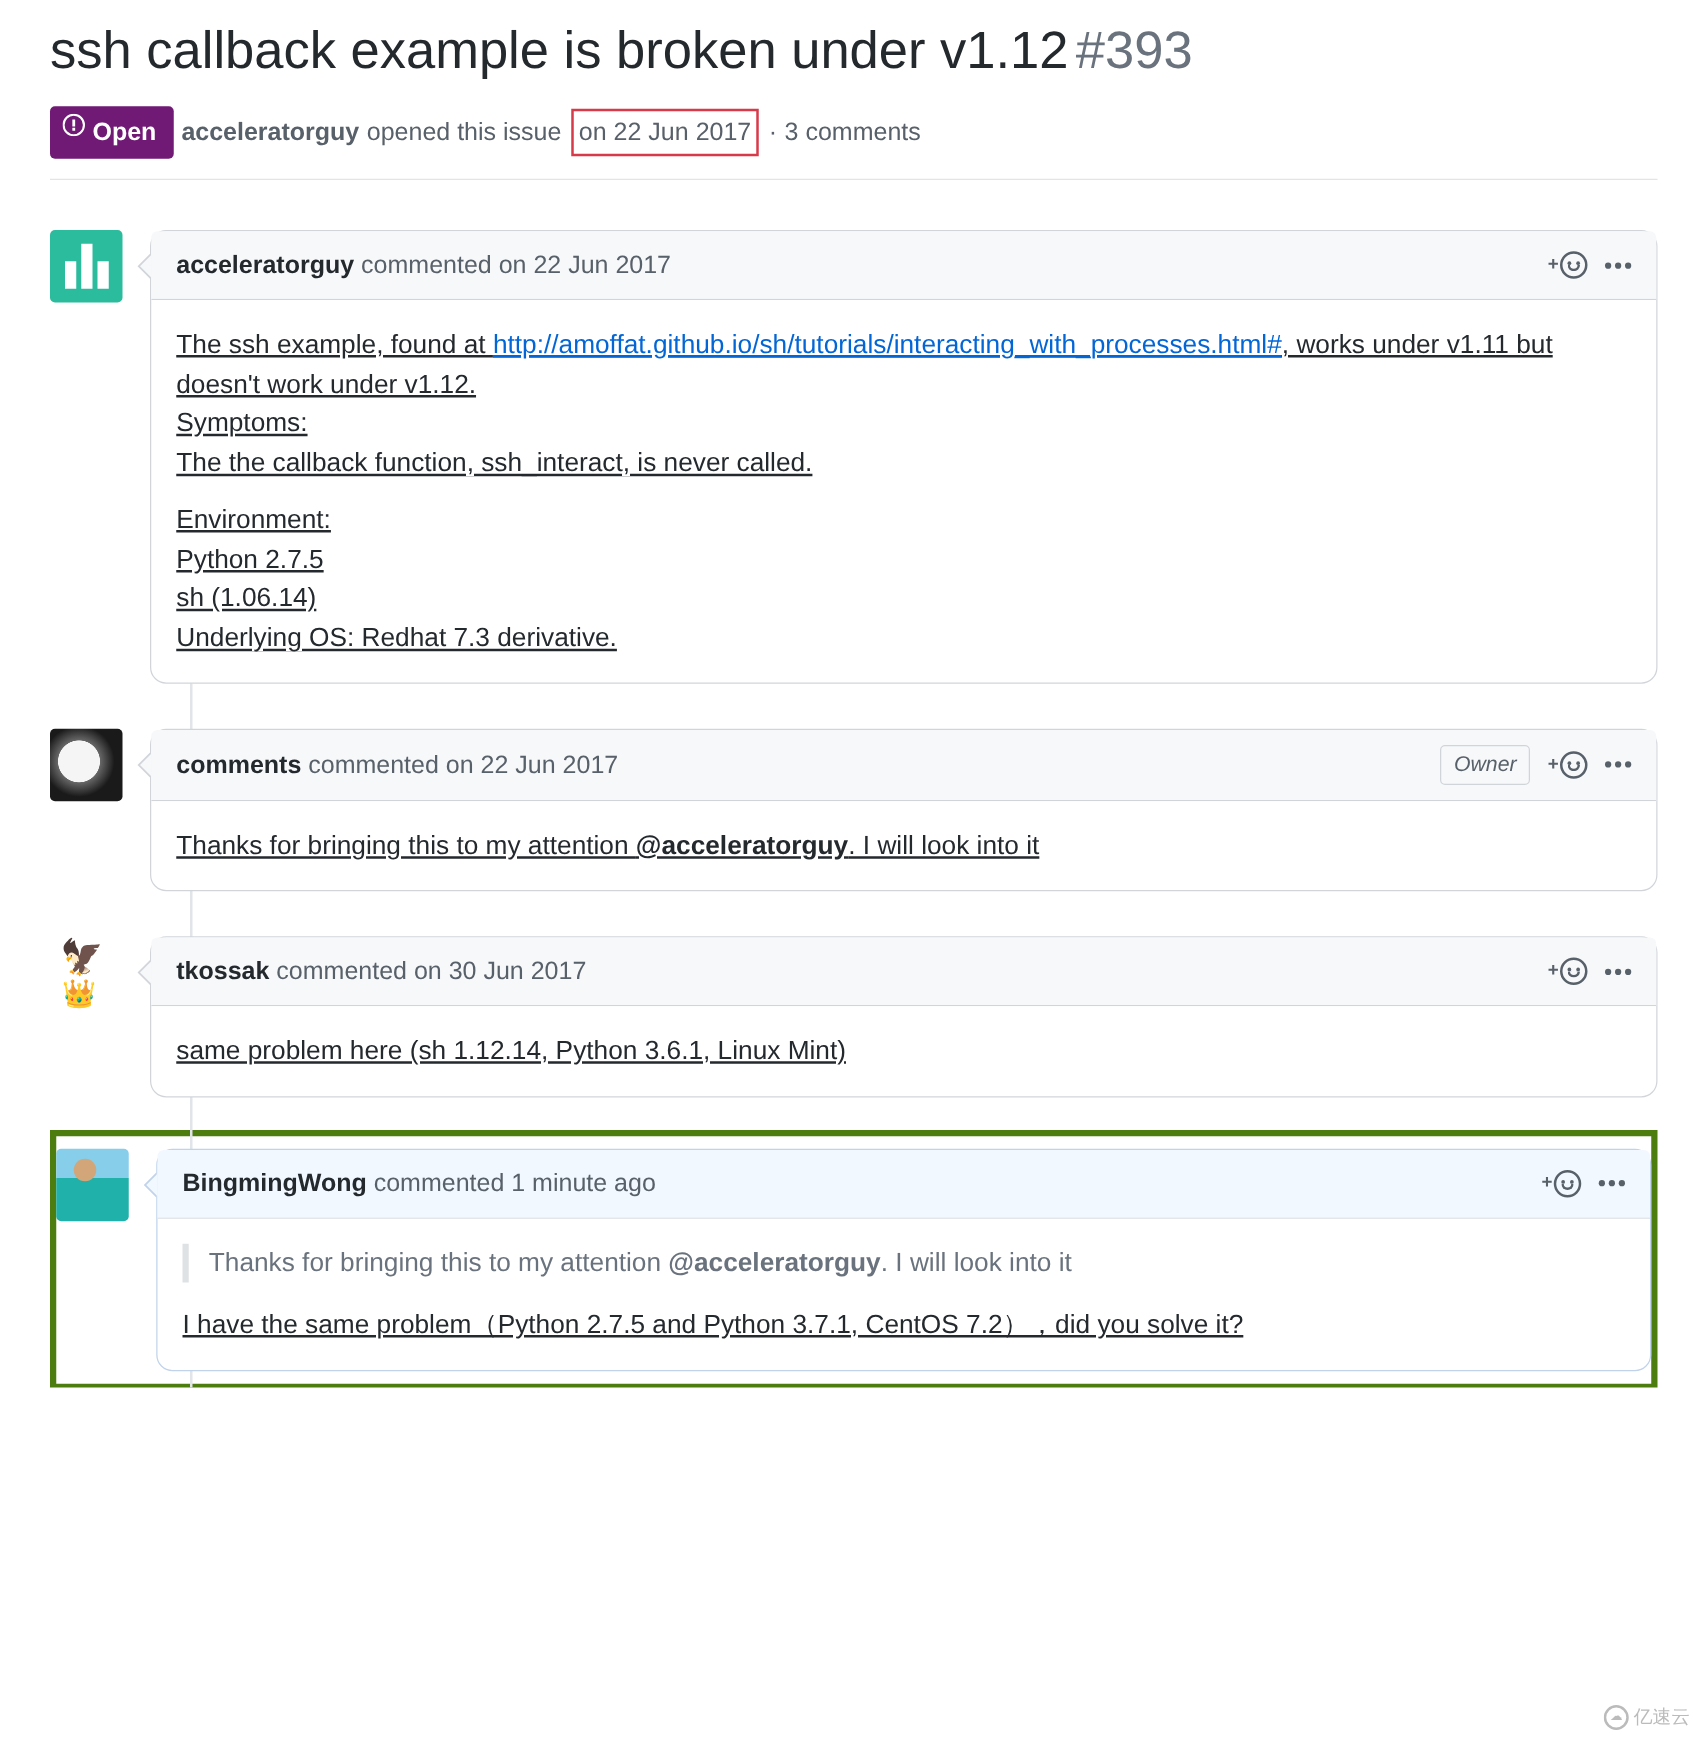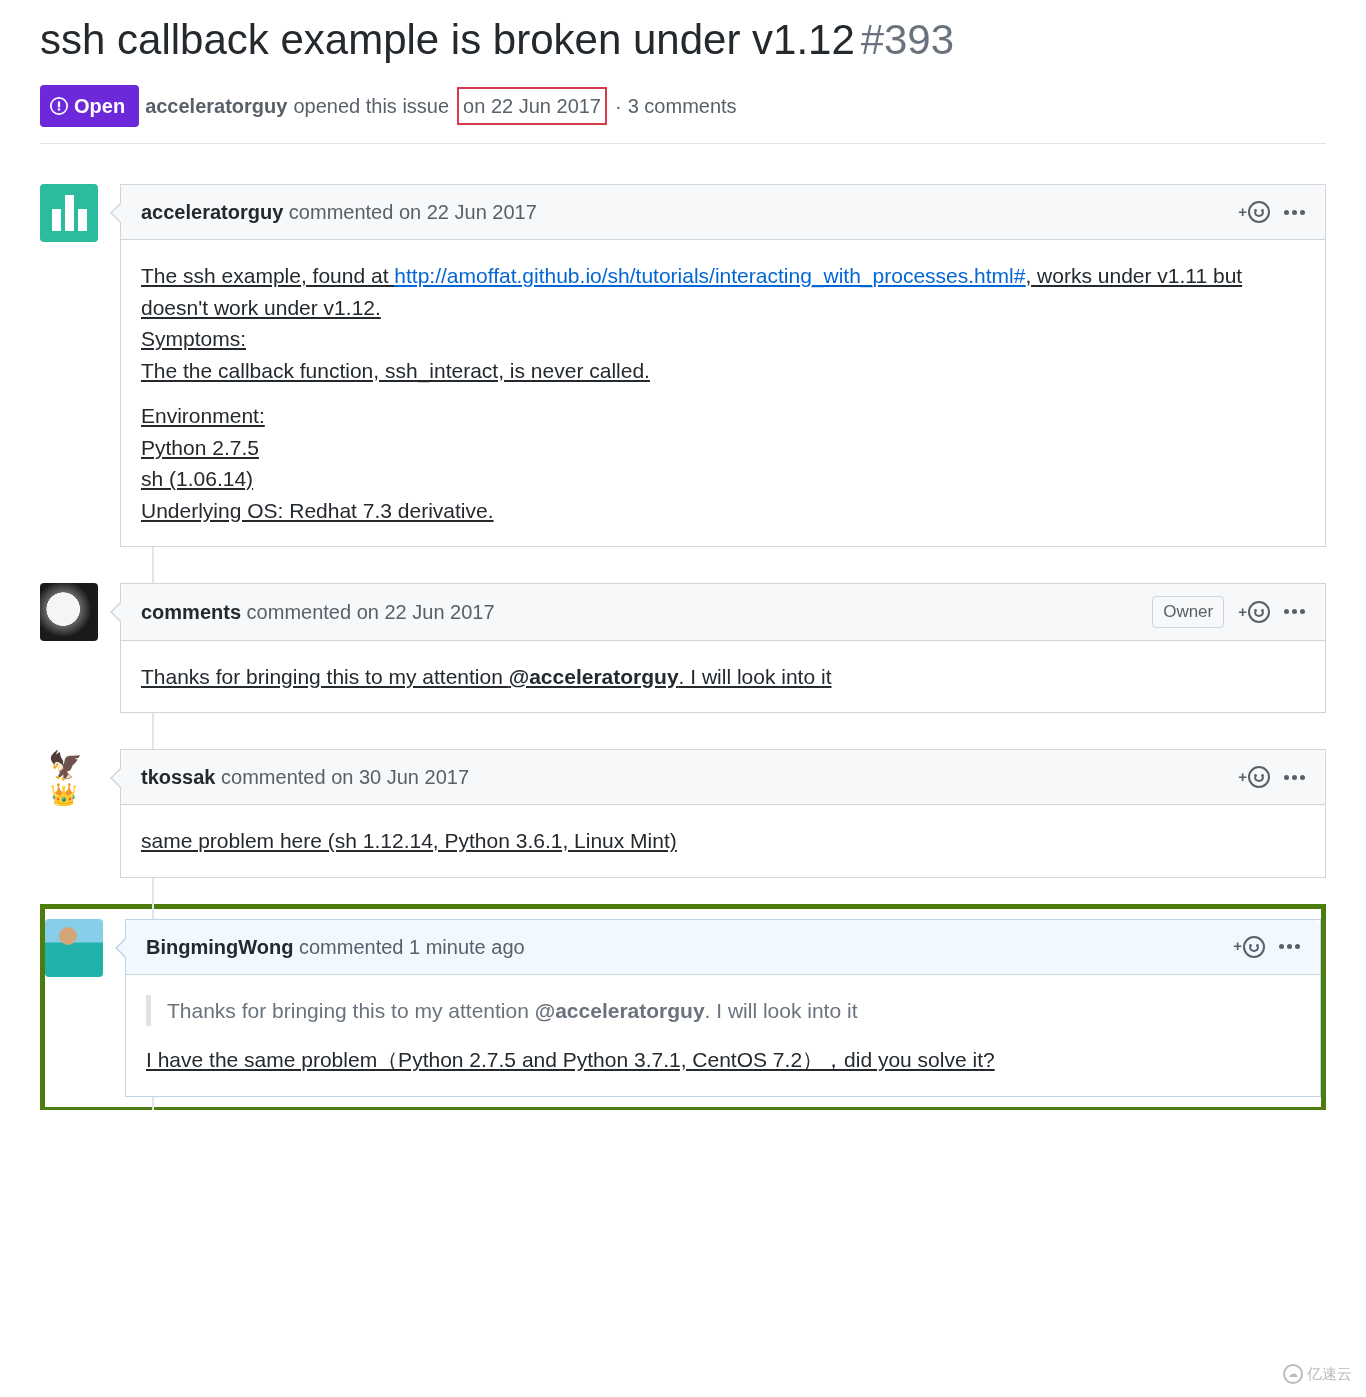--- a/index.html
+++ b/index.html
@@ -24,26 +24,26 @@
     display: flex;
     align-items: center;
     gap: 6px;
     padding-bottom: 16px;
     border-bottom: 1px solid #e1e4e8;
     color: #586069;
     font-size: 20px;
     flex-wrap: wrap;
   }
   .state-open {
-    background: #6d28d9;
+    background: #701a75;
     color: #fff;
     padding: 6px 14px 6px 10px;
     border-radius: 4px;
     display: inline-flex;
-    align-items: center;
+    align-items: flex-start;
     gap: 6px;
     font-weight: 600;
     font-size: 20px;
   }
   .state-open svg { fill: #fff; }
   .author-strong { font-weight: 600; color: #586069; }
   .date-highlight { border: 2px solid #d73a49; padding: 2px 4px; margin: 0 2px; }
   .timeline { margin-top: 40px; position: relative; }
   .timeline-line {
     position: absolute;
@@ -65,21 +65,21 @@
   .avatar-moon { background: radial-gradient(circle at 40% 45%, #f5f5f5 35%, #666 36%, #1a1a1a 60%); border-radius: 4px; }
   .avatar-bird { background: #fff; position: relative; }
   .avatar-bird::before { content: "🦅"; position: absolute; top: -4px; left: 8px; font-size: 28px; color: #000; }
   .avatar-bird::after { content: "👑"; position: absolute; bottom: -4px; left: 10px; font-size: 22px; color: #d4af37; }
   .avatar-person { background: linear-gradient(180deg, #87ceeb 40%, #20b2aa 41%); position: relative; }
   .avatar-person::after {
     content: ""; position: absolute; top: 8px; left: 14px; width: 18px; height: 18px;
     background: #d2a679; border-radius: 50%;
   }
   .bubble {
-    flex: 1; border: 1px solid #d1d5da; border-radius: 0; background: #fff;
+    flex: 1; border: 1px solid #d1d5da; border-radius: 13px; background: #fff;
     position: relative;
   }
   .bubble::before {
     content: ""; position: absolute; top: 18px; left: -11px;
     border: 10px solid transparent; border-right-color: #d1d5da;
     border-left: none;
   }
   .bubble::after {
     content: ""; position: absolute; top: 19px; left: -9px;
     border: 9px solid transparent; border-right-color: #f6f8fa;
@@ -102,21 +102,21 @@
   .link { color: #0366d6; text-decoration: underline; }
   .mention { color: #24292e; font-weight: 600; }
   .blockquote {
     border-left: 5px solid #dfe2e5; padding: 0 16px; margin: 0 0 18px 0;
     color: #6a737d;
   }
   .blockquote .mention { font-weight: 600; color: #6a737d; }
   .header-actions { display: flex; align-items: center; gap: 14px; }
   .owner-badge {
     border: 1px solid #d1d5da; border-radius: 4px; padding: 2px 10px;
-    font-size: 17px; color: #586069; font-weight: 500;
+    font-size: 17px; color: #586069; font-weight: 500; font-style: italic;
   }
   .react-btn { display: inline-flex; align-items: center; gap: 1px; color: #586069; cursor: pointer; }
   .react-btn .plus { font-size: 15px; font-weight: 600; }
   .emoji-icon {
     width: 22px; height: 22px; border: 2px solid #586069; border-radius: 50%;
     display: inline-flex; align-items: center; justify-content: center; font-size: 12px;
     position: relative;
   }
   .emoji-icon::before { content: ""; position: absolute; top: 6px; left: 4px; width: 3px; height: 3px; background: #586069; border-radius: 50%; }
   .emoji-icon::after { content: ""; position: absolute; top: 6px; right: 4px; width: 3px; height: 3px; background: #586069; border-radius: 50%; }

